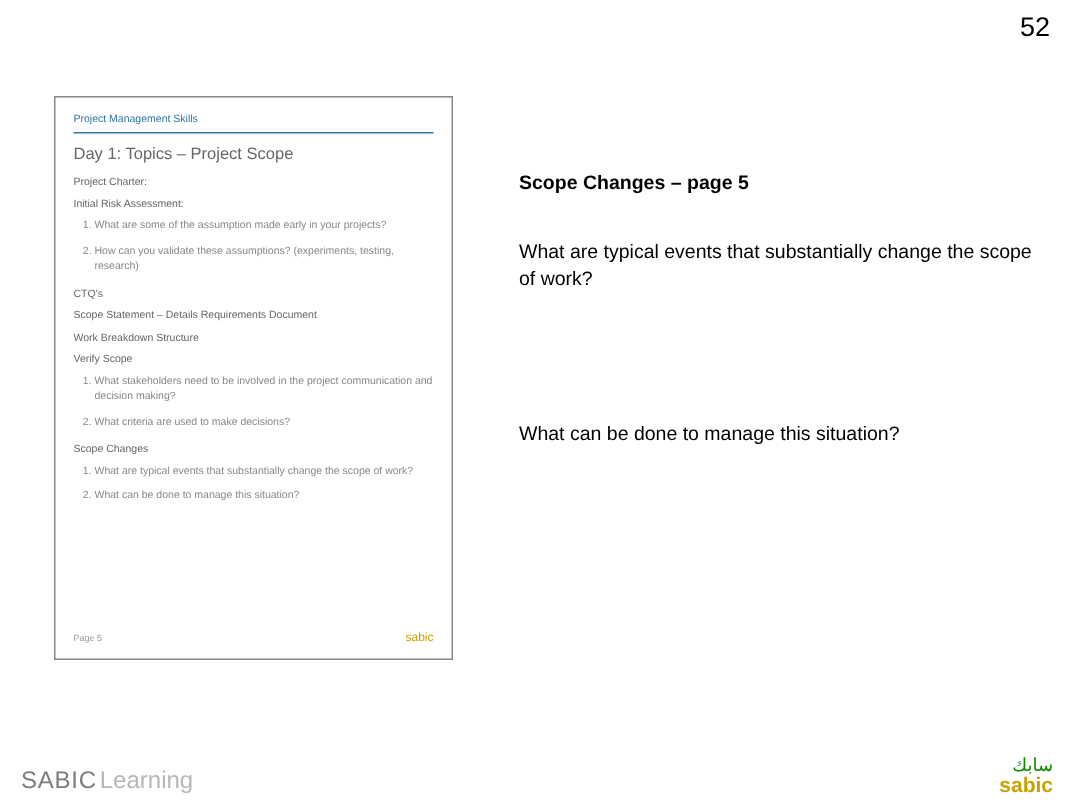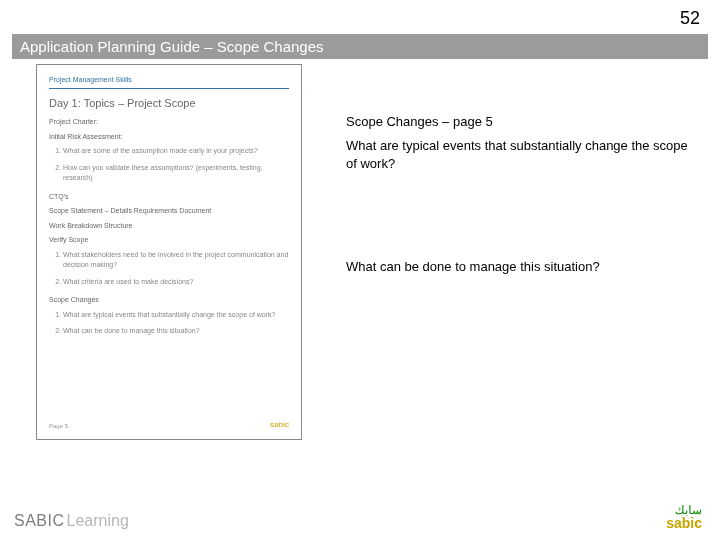--- a/index.html
+++ b/index.html
@@ -9,37 +9,36 @@
   .preview{position:absolute;top:64px;left:36px;width:266px;height:376px;border:1px solid #888;background:#fff;font-size:7px;color:#777;padding:10px 12px;box-sizing:border-box;line-height:1.5;}
   .preview .ph{color:#2f74a3;font-size:7px;margin-bottom:2px;}
   .preview hr{border:none;border-top:1px solid #2f74a3;margin:2px 0 6px 0;}
   .preview .day{color:#666;font-size:11px;margin:4px 0 6px 0;}
   .preview .sec{color:#666;font-size:7px;margin:4px 0;}
   .preview ol{margin:2px 0 8px 14px;padding:0;color:#888;}
   .preview ol li{margin-bottom:6px;}
   .preview .footer{position:absolute;bottom:8px;left:12px;right:12px;display:flex;justify-content:space-between;align-items:flex-end;font-size:6px;color:#999;}
   .preview .mini-logo{font-size:8px;color:#c9a200;}
   .right-col{position:absolute;left:346px;top:114px;right:24px;font-size:13px;color:#000;}
-  .right-col .heading{font-weight:normal;margin-bottom:8px;}
+  .right-col .heading{font-weight:bold;margin-bottom:30px;}
   .right-col .q{margin-bottom:86px;line-height:1.35;}
   .btm-left{position:absolute;left:14px;bottom:10px;display:flex;align-items:flex-end;}
   .btm-left .sabic-word{font-family:Arial;font-size:16px;letter-spacing:0.5px;color:#7d7d7d;}
   .btm-left .learning{color:#b7b7b7;font-size:16px;margin-left:2px;}
   .btm-right{position:absolute;right:18px;bottom:10px;text-align:right;line-height:1;}
   .btm-right .ar{font-size:12px;color:#0a8a00;letter-spacing:1px;}
   .btm-right .en{font-size:14px;font-weight:bold;color:#c9a200;}
 </style>
 </head>
 <body>
 
 <div class="slide">
 
   <div class="page-num">52</div>
 
-  <div class="title-bar">Application Planning Guide – Scope Changes</div>
 
   <div class="preview">
     <div class="ph">Project Management Skills</div>
     <hr>
     <div class="day">Day 1: Topics – Project Scope</div>
     <div class="sec">Project Charter:</div>
     <div class="sec">Initial Risk Assessment:</div>
     <ol>
       <li>What are some of the assumption made early in your projects?</li>
       <li>How can you validate these assumptions? (experiments, testing, research)</li>

